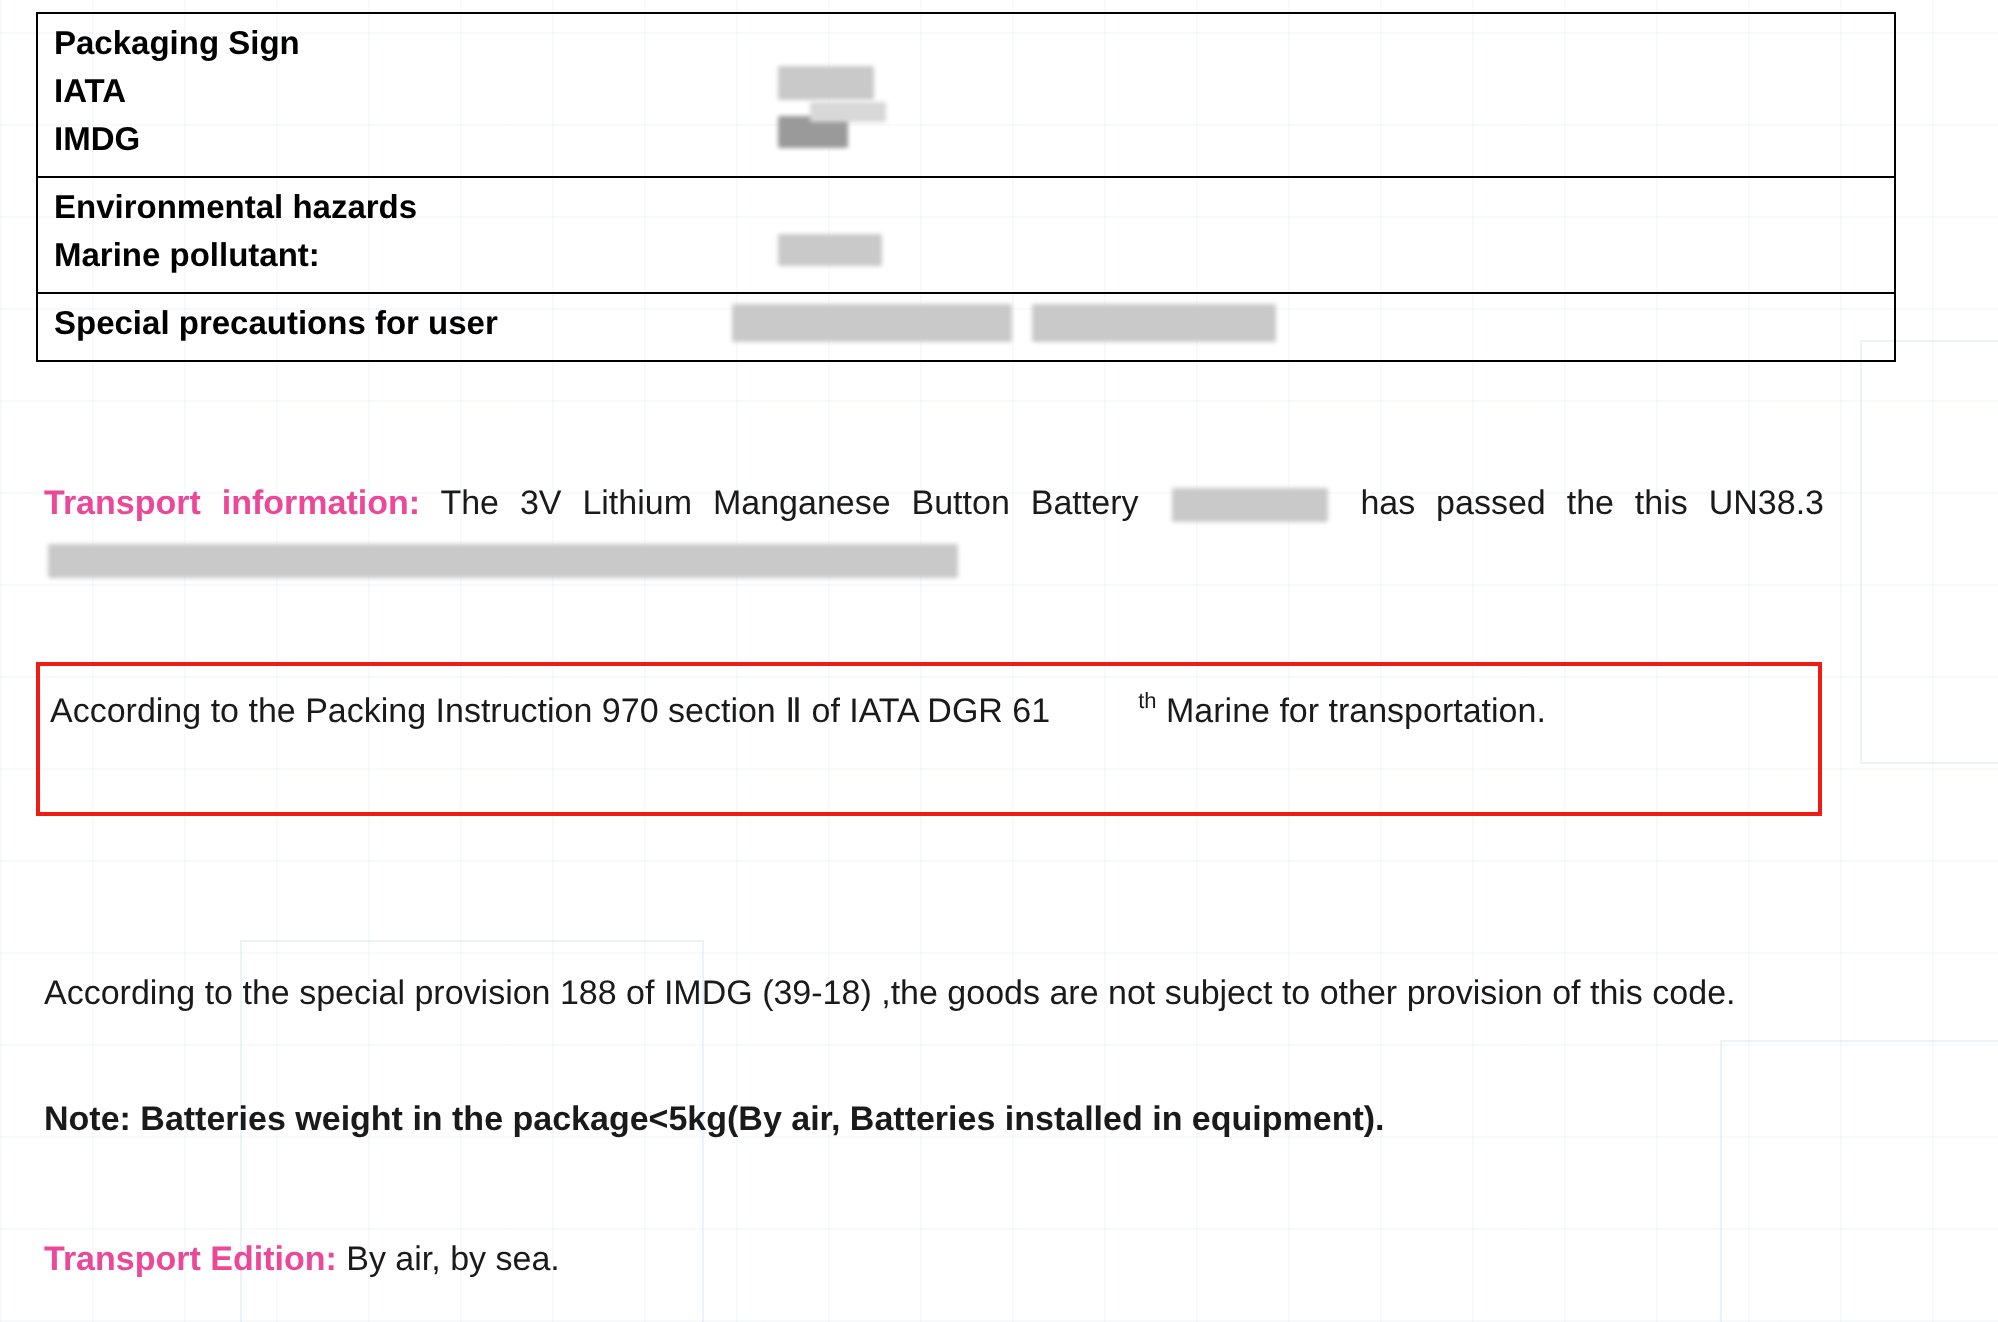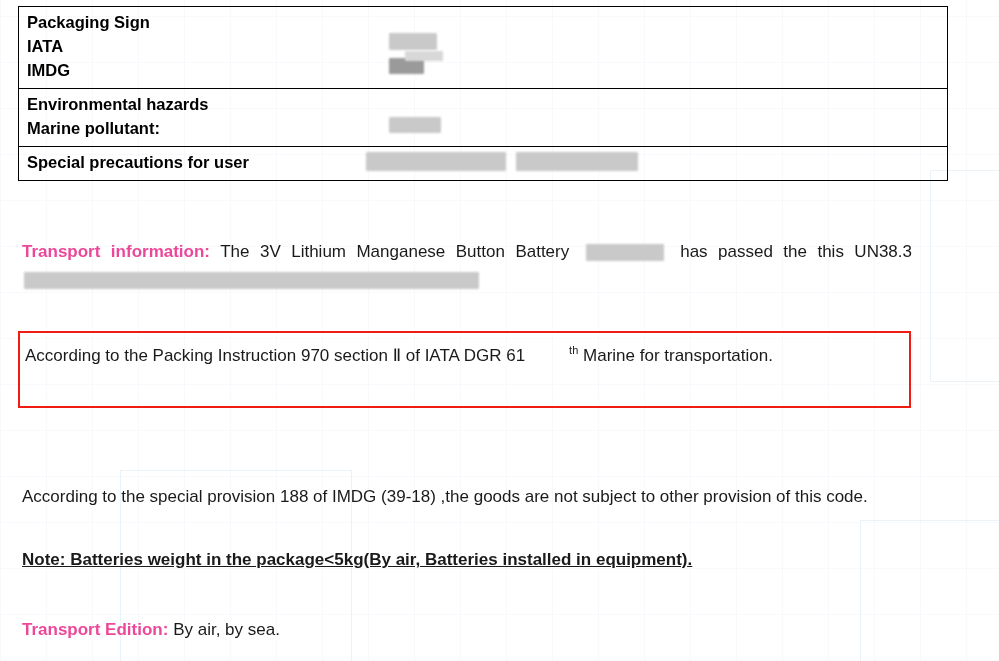--- a/index.html
+++ b/index.html
@@ -110,21 +110,20 @@
     top: 447px;
     width: 890px;
     text-align: justify;
     margin-top: 36px;
   }
   #note-para {
     left: 22px;
     top: 546px;
     width: 900px;
     font-weight: bold;
-    text-decoration: underline;
   }
   #fashion-para {
     left: 22px;
     top: 616px;
     width: 900px;
   }
   sup { font-size: 11px; margin-left: 44px; }
   .tight { letter-spacing: 0px; }
 </style>
 </head>

